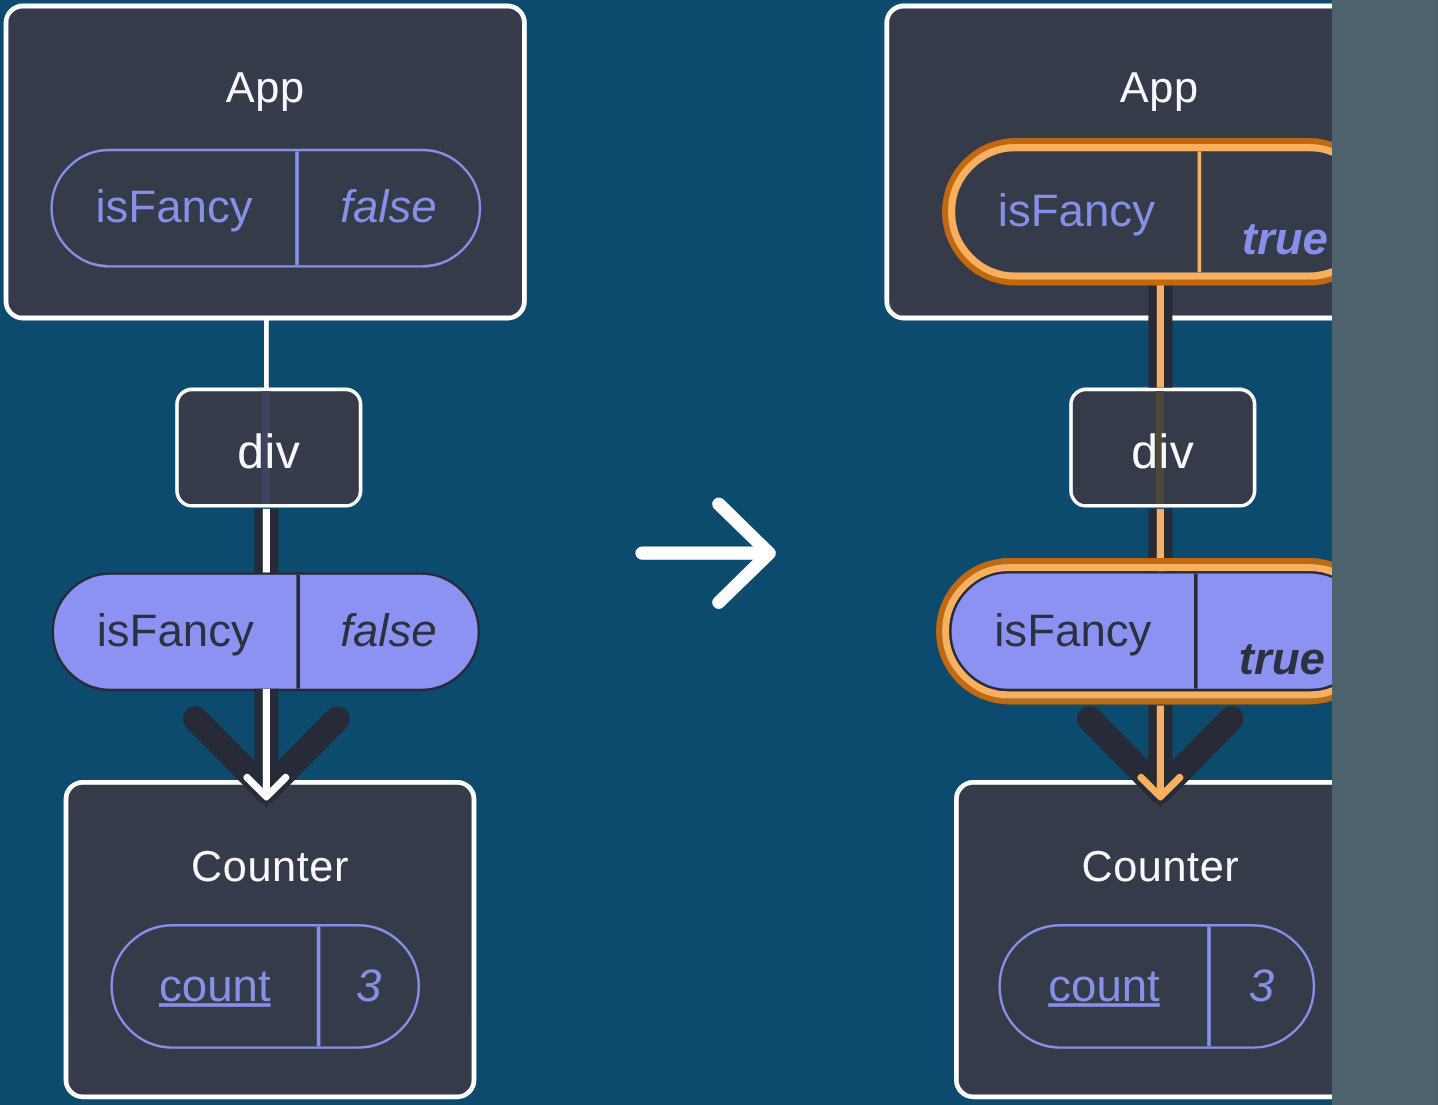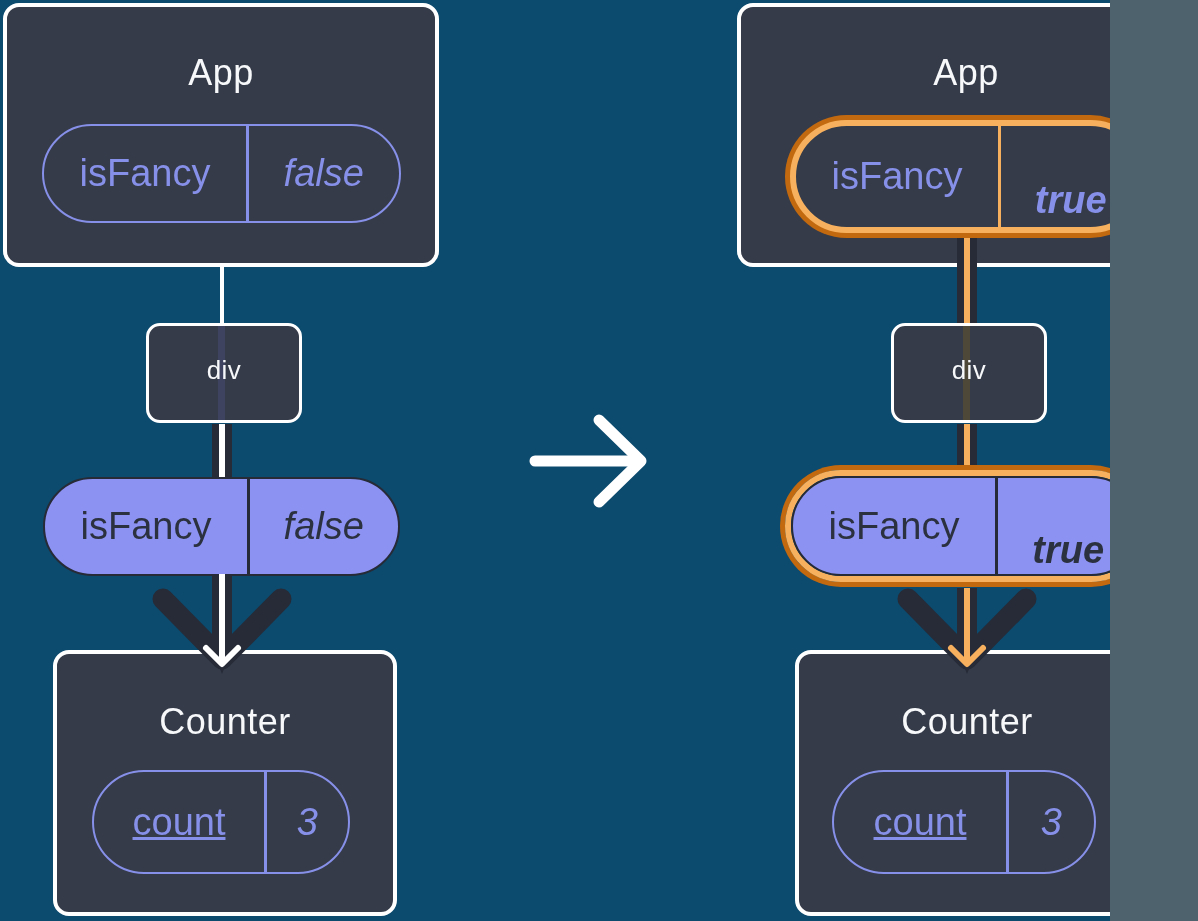--- a/index.html
+++ b/index.html
@@ -10,21 +10,21 @@
   
   .box{
     position:absolute;background:#353B49;border:4px solid #FFFFFF;
     border-radius:16px;box-sizing:border-box;z-index:1;
   }
   .box--div{border-width:3px;border-radius:14px;}
   .box-title{
     position:absolute;text-align:center;color:#F6F8FA;
     font-size:36px;font-weight:500;z-index:2;letter-spacing:.5px;
   }
-  .box-title--div{font-size:26px;text-align:center;}
+  .box-title--div{font-size:40px;text-align:center;}
   
   .pill{
     position:absolute;display:flex;align-items:stretch;
     box-sizing:border-box;border-radius:999px;z-index:3;
     font-size:38px;overflow:hidden;justify-content:center;
   }
   .pill--outline{border:2.5px solid #8790E8;color:#8790E8;background:transparent;}
   .pill--filled{border:2.5px solid #262B37;color:#2C3140;background:#8B92F2;}
   .pill--darkfill{border:none;color:#8790E8;background:transparent;}
   .ring{

